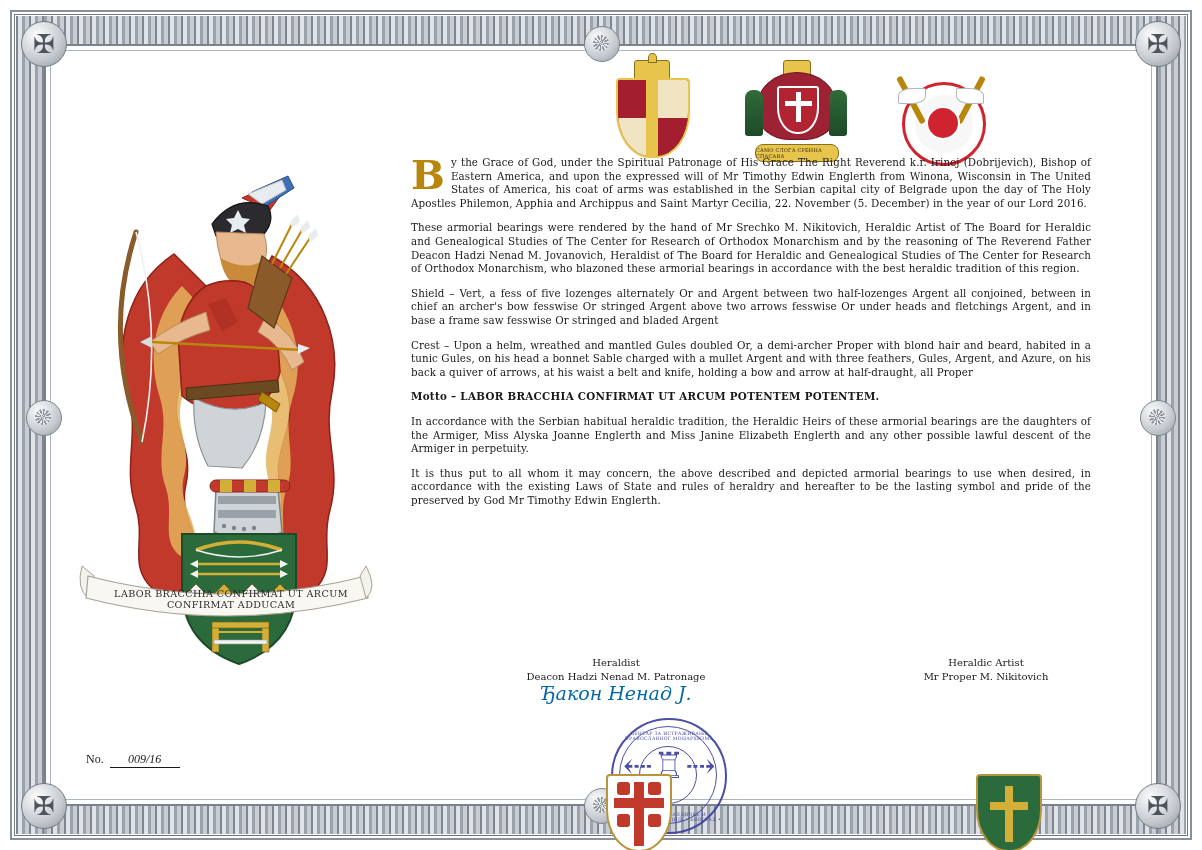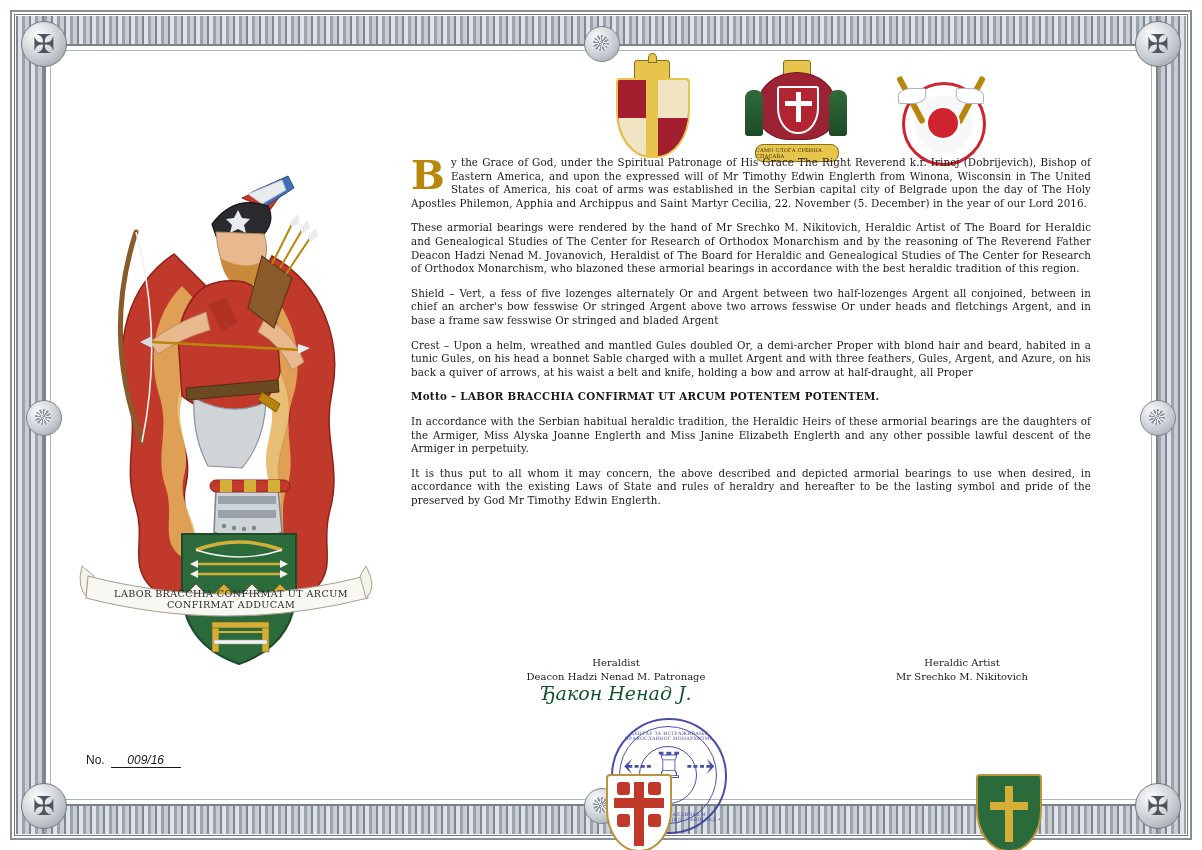--- a/index.html
+++ b/index.html
@@ -288,28 +288,28 @@
     height: 140px;
   }
   .sig-col {
     position: absolute;
     text-align: center;
     font-size: 10px;
     line-height: 14px;
     color: #1a1a1a;
   }
   .sig-left { left: 90px; width: 230px; }
-  .sig-right { left: 436px; width: 230px; }
+  .sig-right { left: 460px; width: 230px; }
   .sig-title { font-weight: normal; }
   .sig-name { }
   .sig-mark {
     height: 34px;
     display: block;
     margin-top: 2px;
-    color: #14532d;
+    color: #0369a1;
     font-family: "DejaVu Serif", serif;
     font-size: 19px;
     font-style: italic;
   }
 
   
   .seal {
     position: absolute;
     left: 200px;
     top: 62px;
@@ -390,21 +390,21 @@
     width: 38px; height: 8px; background: #d4af37;
   }
 
   
   .doc-number {
     position: absolute;
     left: 30px;
     bottom: 26px;
     font-size: 12px;
     color: #1a1a1a;
-    font-family: Liberation Sans, sans-serif;
+    font-family: Liberation Serif, serif;
   }
   .doc-number .num {
     display: inline-block;
     min-width: 70px;
     border-bottom: 1px solid #1a1a1a;
     text-align: center;
     margin-left: 6px;
     font-style: italic;
   }
 </style>
@@ -590,21 +590,21 @@
     <div class="sig-area">
 
       <div class="sig-col sig-left">
         <div class="sig-title">Heraldist</div>
         <div class="sig-name">Deacon Hadzi Nenad M. Patronage</div>
         <div class="sig-mark">Ђакон Ненад Ј.</div>
       </div>
 
       <div class="sig-col sig-right">
         <div class="sig-title">Heraldic Artist</div>
-        <div class="sig-name">Mr Srechko M. Nikitovich</div>
+        <div class="sig-name">Mr Proper M. Nikitovich</div>
       </div>
 
       <div class="seal">
         <div class="ring2"></div>
         <div class="ring3"></div>
         <div class="seal-text-top">ЦЕНТАР ЗА ИСТРАЖИВАЊЕ ПРАВОСЛАВНОГ МОНАРХИЗМА</div>
         <div class="seal-eagle">⇠♖⇢</div>
         <div class="seal-text-bottom">ОДБОР ЗА ХЕРАЛДИЧКЕ И ГЕНЕАЛОШКЕ СТУДИЈЕ • БЕОГРАД •</div>
       </div>
 

